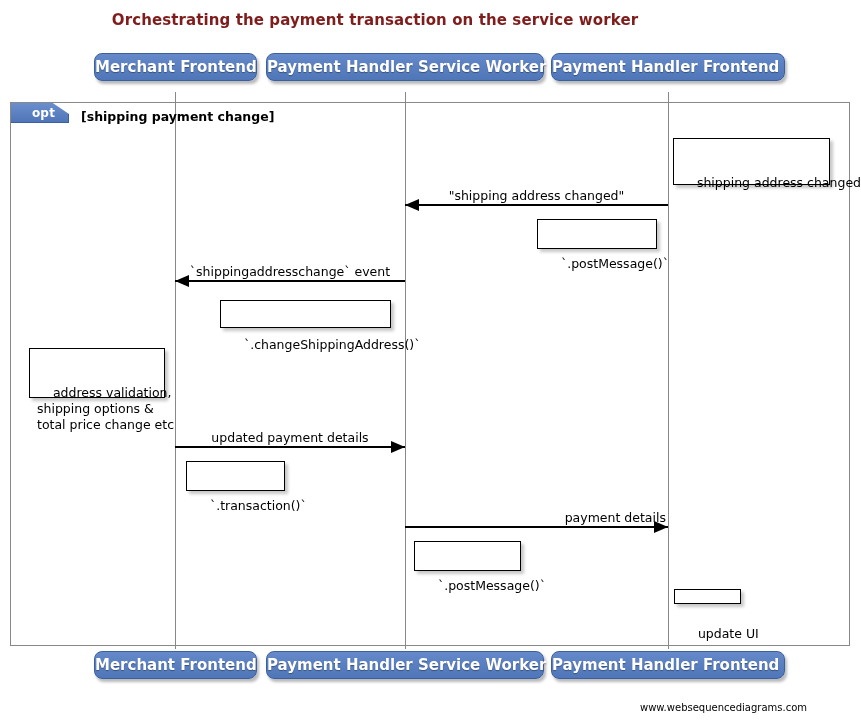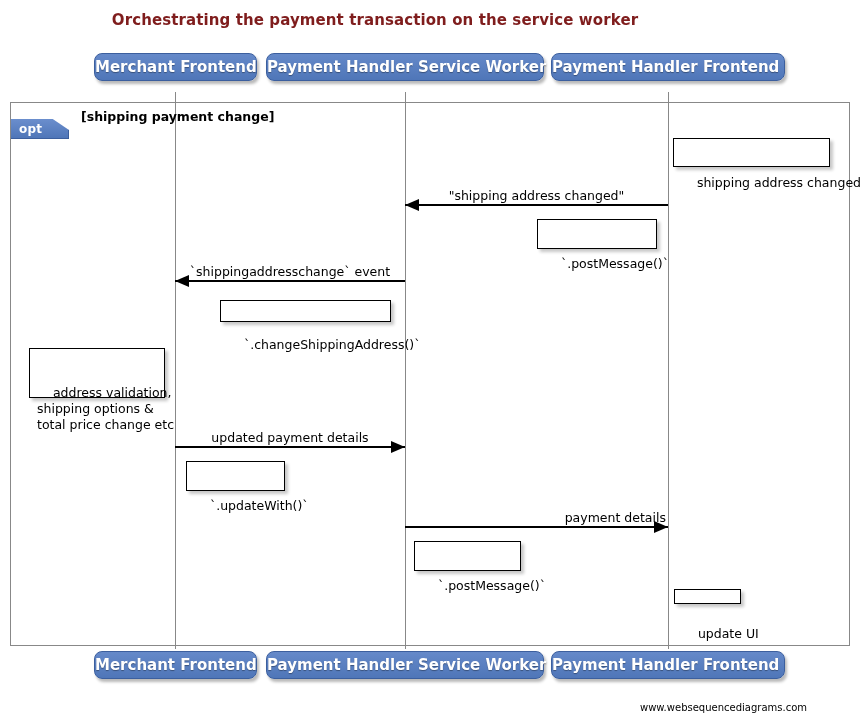--- a/index.html
+++ b/index.html
@@ -178,62 +178,62 @@
     <span>Merchant Frontend</span>
   </div>
   <div class="participant" style="left:266px; top:53px; width:278px;">
     <span>Payment Handler Service Worker</span>
   </div>
   <div class="participant" style="left:551px; top:53px; width:234px;">
     <span>Payment Handler Frontend</span>
   </div>
 
   <div class="frag-box" style="left:10px; top:102px; width:840px; height:544px;"></div>
-  <div class="frag-tab" style="left:11px; top:119px; width:58px;">
+  <div class="frag-tab" style="left:11px; top:103px; width:58px;justify-content:center;">
     <span>opt</span>
   </div>
   <div class="frag-label" style="left:81px; top:109px;">[shipping payment change]</div>
 
-  <div class="note" style="left:673px; top:138px; width:157px; height:29px;">
+  <div class="note" style="left:673px; top:138px; width:157px; height:47px;">
     <div class="diag"></div>
     <span>shipping address changed</span>
   </div>
 
   <div class="msg-label" style="left:405px; top:188px; width:263px;">"shipping address changed"</div>
   <div class="msg-line" style="left:405px; top:204px; width:263px;"></div>
   <div class="arrow-head left" style="left:405px; top:199px;"></div>
 
   <div class="note" style="left:537px; top:219px; width:120px; height:30px;">
     <div class="diag"></div>
     <span>`.postMessage()`</span>
   </div>
 
   <div class="msg-label" style="left:175px; top:264px; width:230px;">`shippingaddresschange` event</div>
   <div class="msg-line" style="left:175px; top:280px; width:230px;"></div>
   <div class="arrow-head left" style="left:175px; top:275px;"></div>
 
-  <div class="note" style="left:220px; top:300px; width:171px; height:22px;">
+  <div class="note" style="left:220px; top:300px; width:171px; height:28px;">
     <div class="diag"></div>
     <span>`.changeShippingAddress()`</span>
   </div>
 
   <div class="note" style="left:29px; top:348px; width:136px; height:50px;">
     <div class="diag"></div>
     <span>address validation,
 shipping options &amp;
 total price change etc</span>
   </div>
 
   <div class="msg-label" style="left:175px; top:430px; width:230px;">updated payment details</div>
   <div class="msg-line" style="left:175px; top:446px; width:230px;"></div>
   <div class="arrow-head right" style="left:391px; top:441px;"></div>
 
   <div class="note" style="left:186px; top:461px; width:99px; height:30px;">
     <div class="diag"></div>
-    <span>`.updateWith()`</span>
+    <span>`.transaction()`</span>
   </div>
 
   <div class="msg-label" style="left:403px; top:510px; width:263px;text-align:right;">payment details</div>
   <div class="msg-line" style="left:405px; top:526px; width:263px;"></div>
   <div class="arrow-head right" style="left:654px; top:521px;"></div>
 
   <div class="note" style="left:414px; top:541px; width:107px; height:30px;">
     <div class="diag"></div>
     <span>`.postMessage()`</span>
   </div>

